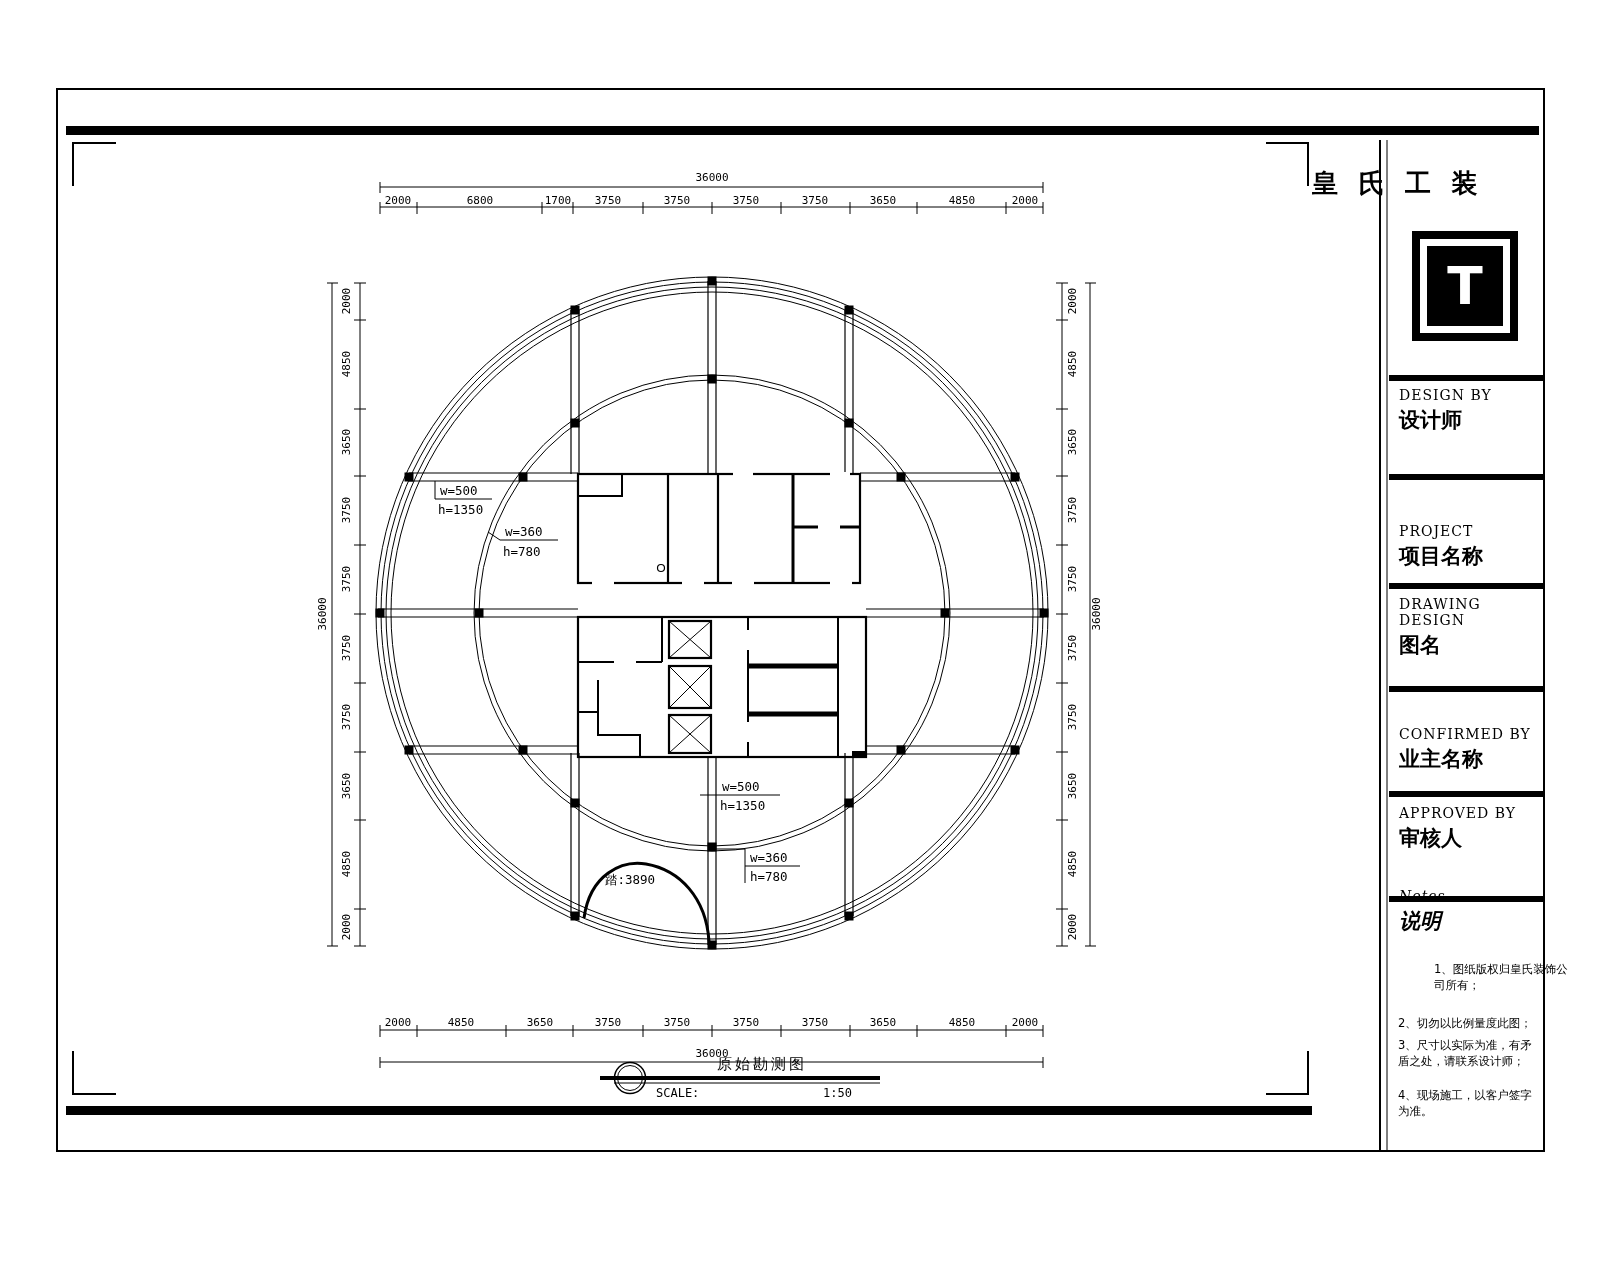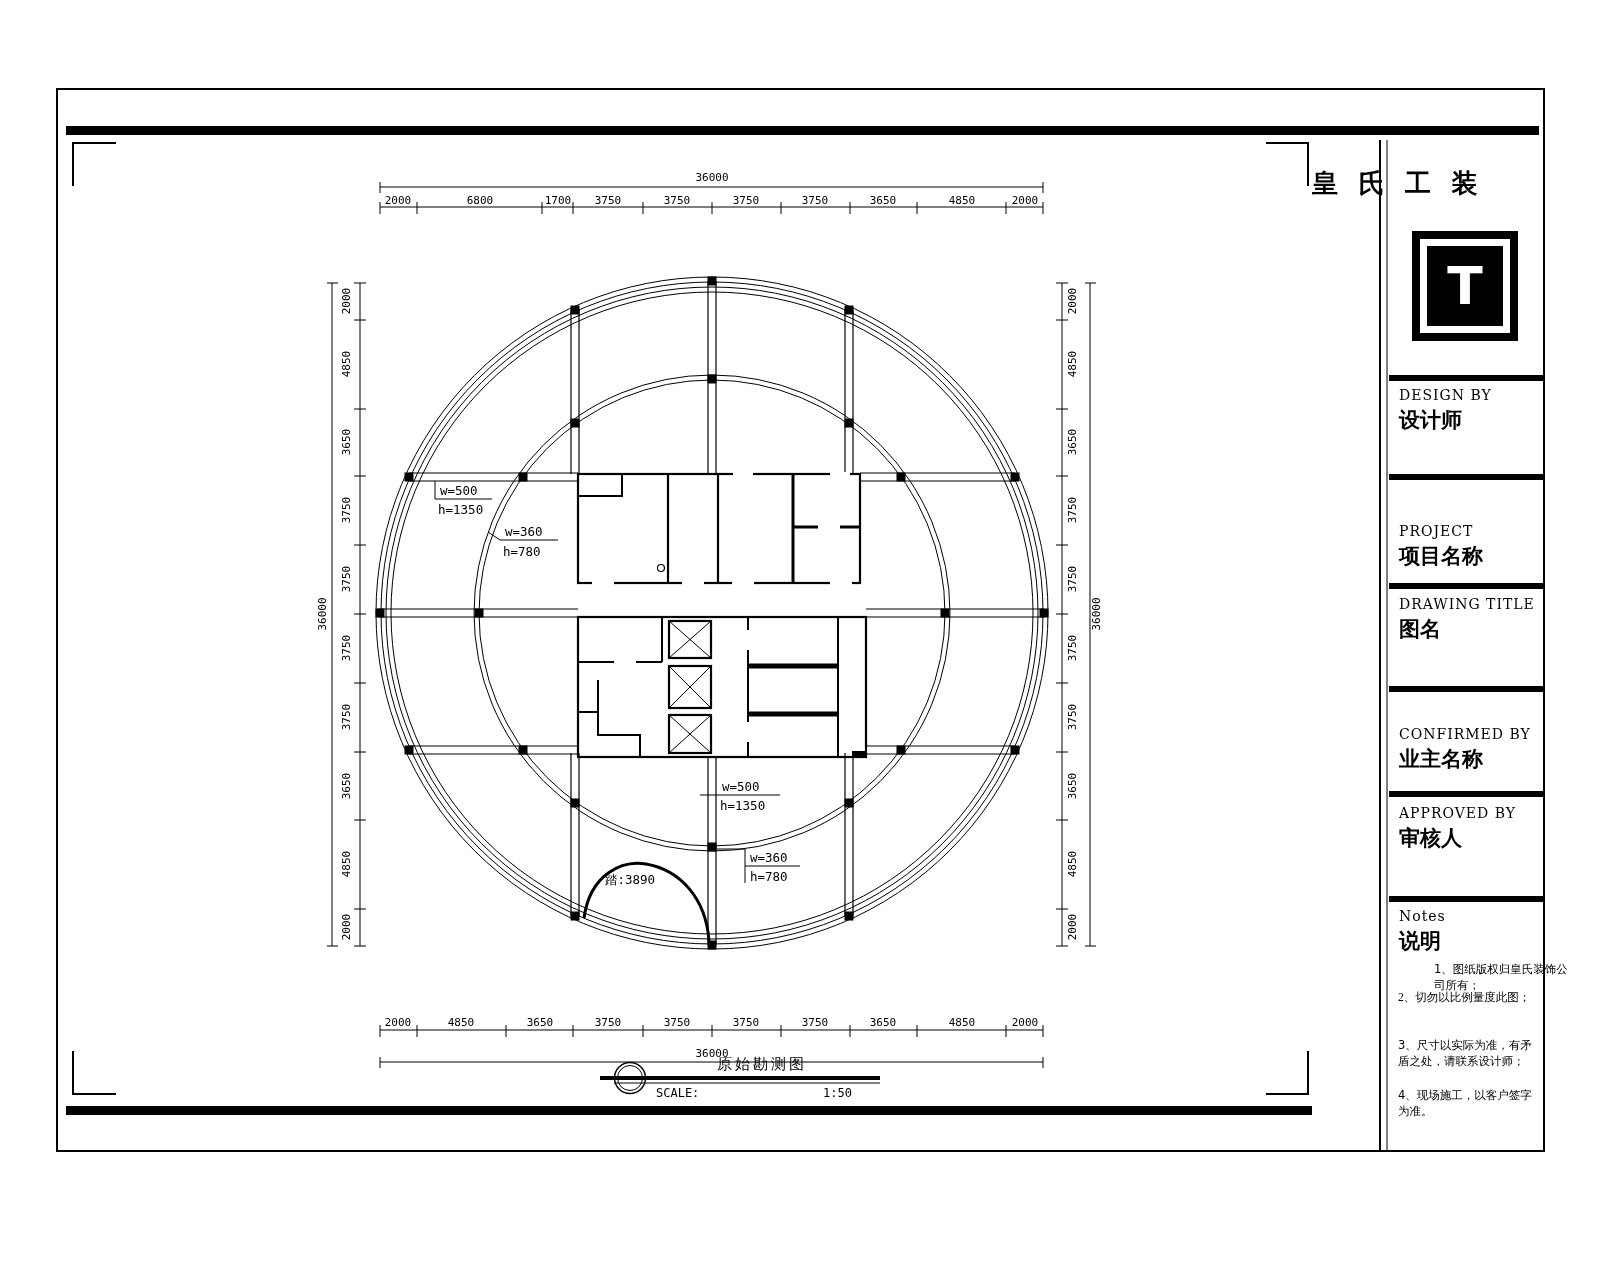--- a/index.html
+++ b/index.html
@@ -341,40 +341,40 @@
   </div>
 
   <div class="tb-divider" style="top:474px;"></div>
   <div class="tb-sec" style="top:490px;margin-top:33px;">
     <div class="tb-en">PROJECT</div>
     <div class="tb-cn">项目名称</div>
   </div>
 
   <div class="tb-divider" style="top:583px;"></div>
   <div class="tb-sec" style="top:596px;">
-    <div class="tb-en">DRAWING TITLE</div>
+    <div class="tb-en">DRAWING DESIGN</div>
     <div class="tb-cn">图名</div>
   </div>
 
   <div class="tb-divider" style="top:686px;"></div>
   <div class="tb-sec" style="top:726px;">
     <div class="tb-en">CONFIRMED BY</div>
     <div class="tb-cn">业主名称</div>
   </div>
 
   <div class="tb-divider" style="top:791px;"></div>
   <div class="tb-sec" style="top:805px;">
     <div class="tb-en">APPROVED BY</div>
     <div class="tb-cn">审核人</div>
   </div>
 
   <div class="tb-divider" style="top:896px;"></div>
-  <div class="tb-sec" style="top:908px;">
+  <div class="tb-sec" style="top:888px;font-style:italic;">
     <div class="tb-en">Notes</div>
     <div class="tb-cn">说明</div>
   </div>
   <div class="tb-note" style="top:962px;margin-left:36px;">1、图纸版权归皇氏装饰公司所有；</div>
-  <div class="tb-note" style="top:990px;font-family:Liberation Serif, serif;">2、切勿以比例量度此图；</div>
+  <div class="tb-note" style="top:1016px;">2、切勿以比例量度此图；</div>
   <div class="tb-note" style="top:1038px;">3、尺寸以实际为准，有矛盾之处，请联系设计师；</div>
   <div class="tb-note" style="top:1088px;">4、现场施工，以客户签字为准。</div>
 </div>
 
 </div>
 
 </body></html>

